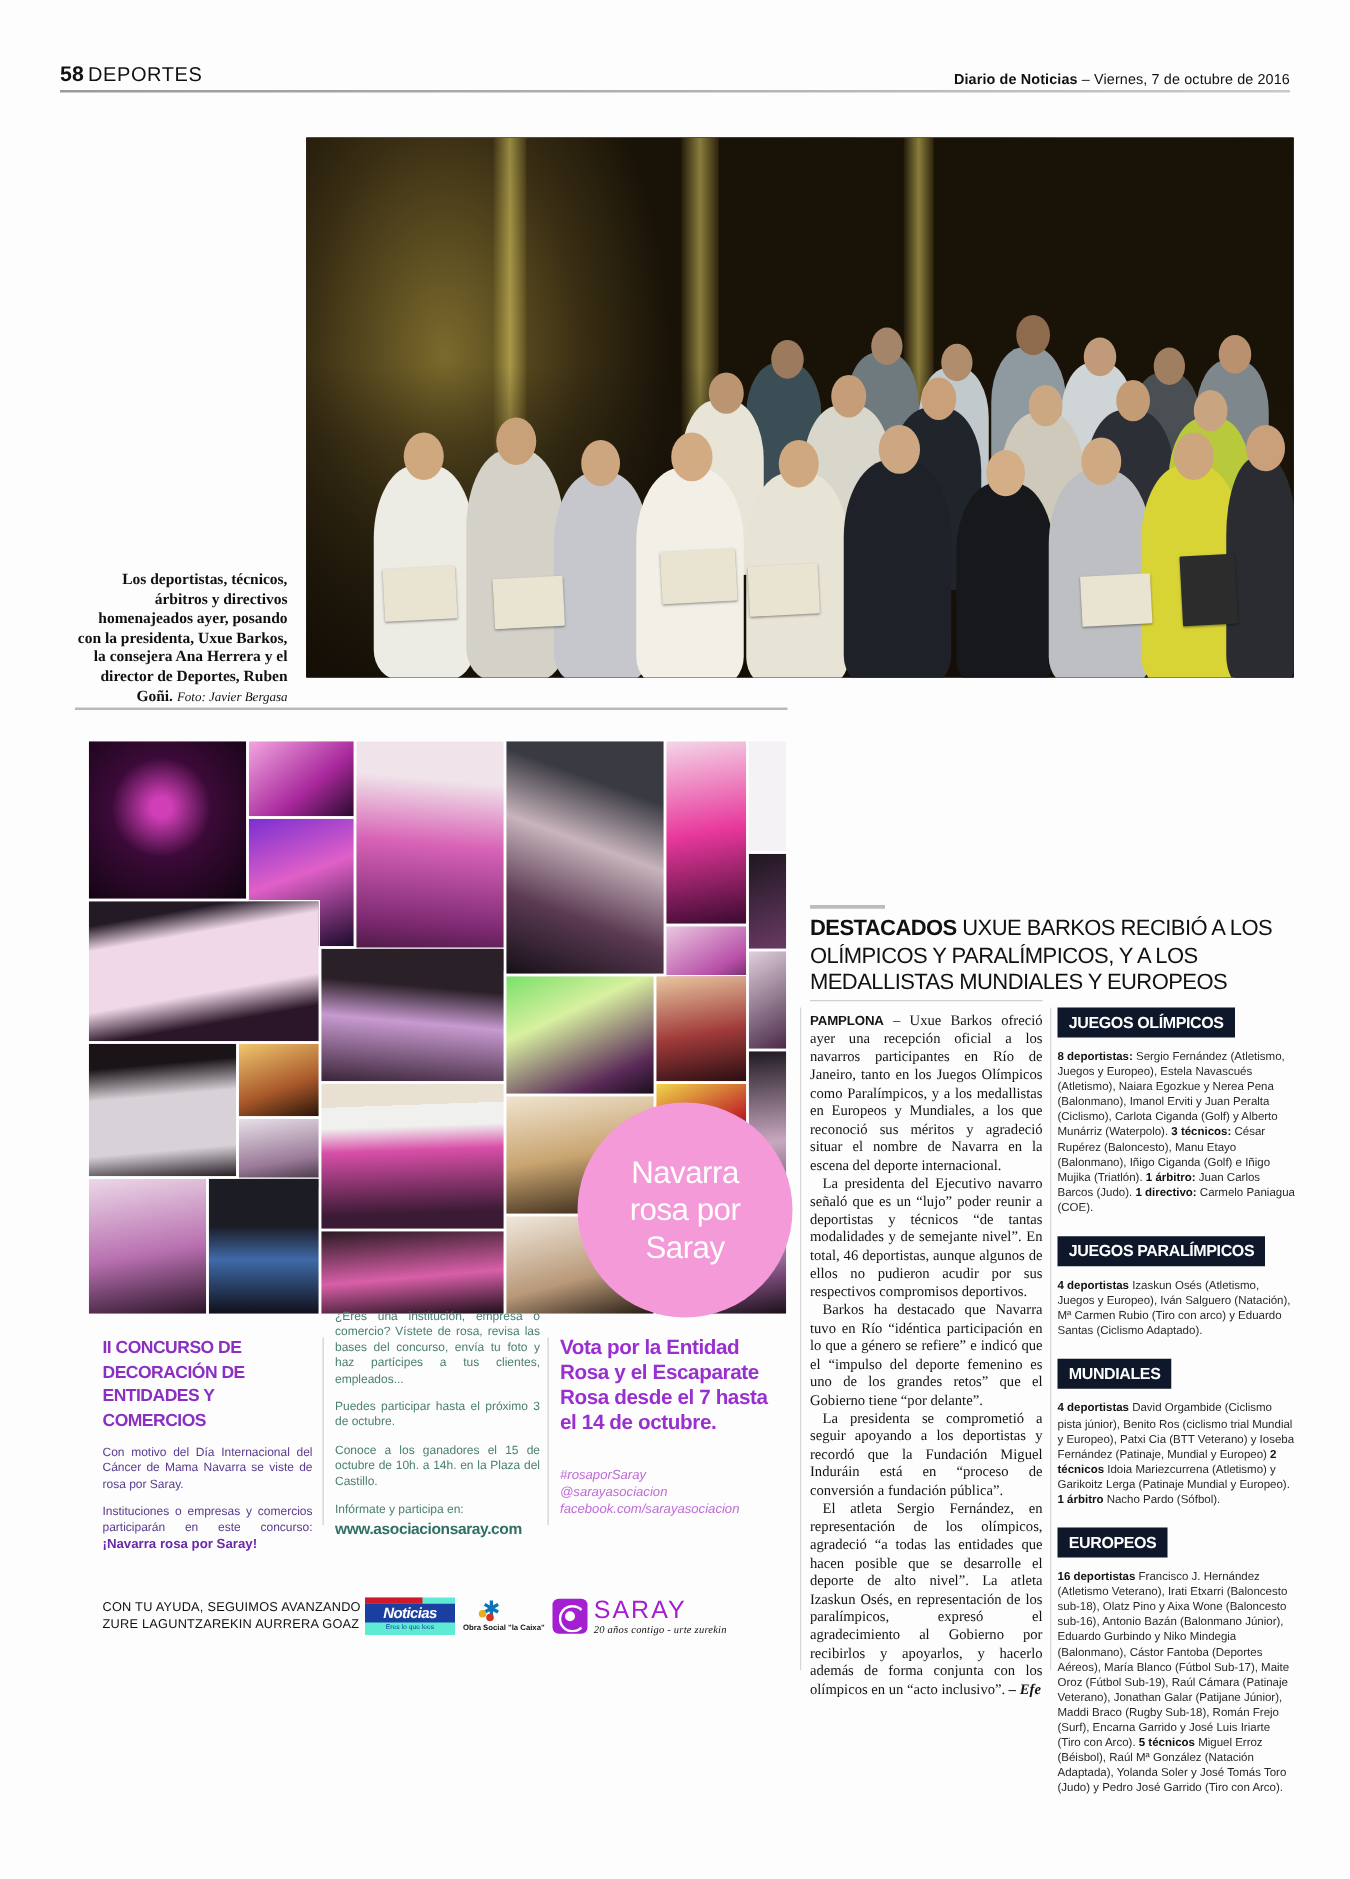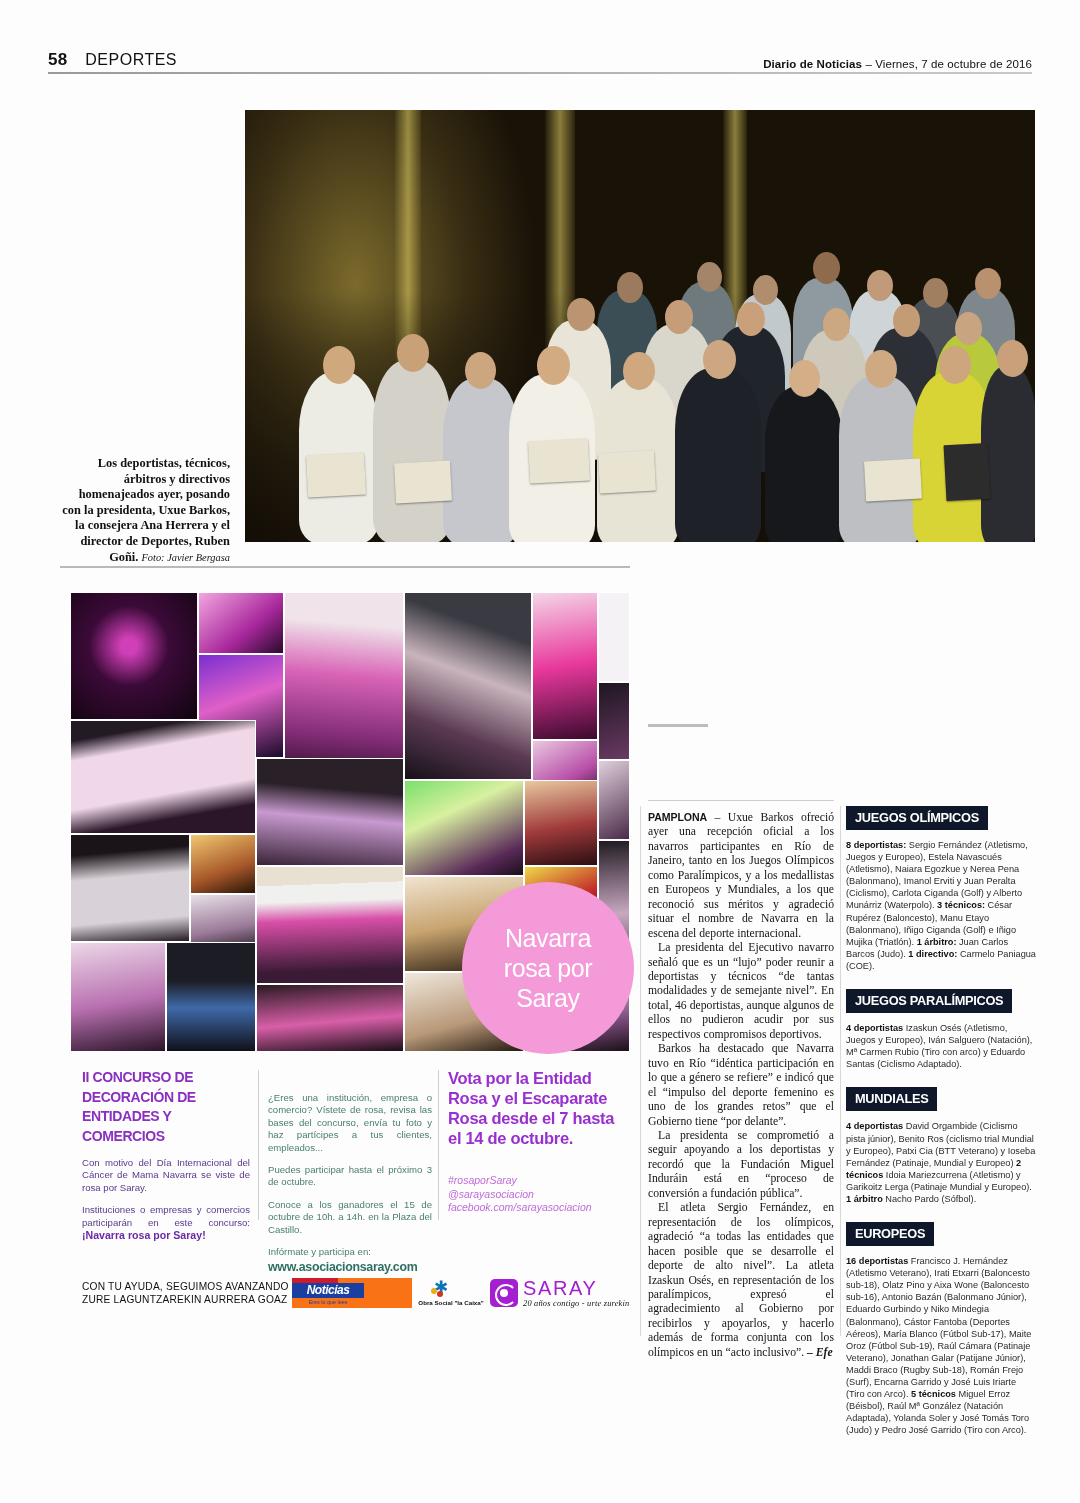--- a/index.html
+++ b/index.html
@@ -33,21 +33,21 @@
     align-items: flex-end;
     justify-content: space-between;
   }
   .folio {
     font-family: "Liberation Sans", sans-serif;
     font-size: 16px;
     letter-spacing: 0.2px;
     color: #111;
     display: flex;
     align-items: baseline;
-    gap: 18px;
+    gap: 3px;
   }
   .folio .num { font-weight: 700; font-size: 17px; }
   .folio .sect { font-weight: 400; font-size: 16px; letter-spacing: 0.5px; }
   .dateline {
     font-size: 11.5px;
     color: #111;
     letter-spacing: 0.1px;
   }
   .dateline b { font-weight: 700; }
   .masthead-rule {
@@ -187,21 +187,21 @@
     text-align: justify;
     margin-bottom: 10px;
   }
   .ad-body.strong-end b {
     font-weight: 700;
     color: #6a2aa8;
     font-size: 10.6px;
   }
   .ad-col2 {
     position: absolute;
-    left: 268px; top: 1092px;
+    left: 268px; top: 1048px;
     width: 164px;
   }
   .ad-col2 .ad-body { color: #4a7f72; }
   .ad-url {
     font-family: "Liberation Sans", sans-serif;
     font-weight: 700;
     font-size: 12.4px;
     color: #2f6f63;
     letter-spacing: -0.3px;
   }
@@ -238,23 +238,22 @@
   .footer-slogan {
     font-family: "Liberation Sans", sans-serif;
     font-size: 10.2px;
     line-height: 13px;
     letter-spacing: 0.2px;
     color: #111;
     width: 210px;
   }
   .logo-noticias {
     width: 72px; height: 30px;
-    background: #f97316;
+    background: #5eead4;
     position: relative;
-    padding-left: 48px;
   }
   .logo-noticias .topbar {
     position: absolute; left: 0; top: 0;
     width: 46px; height: 5px;
     background: #cf1a2b;
   }
   .logo-noticias .word {
     position: absolute; left: 0; top: 5px;
     width: 72px; height: 15px;
     background: #1b3fa0;
@@ -636,20 +635,24 @@
       <div class="saray-mark"></div>
       <div class="saray-text">
         <div class="saray-name">SARAY</div>
         <div class="saray-tag">20 años contigo - urte zurekin</div>
       </div>
     </div>
   </div>
 
 
   <div class="subhead-rule"></div>
+  <div class="subhead">
+    <b>DESTACADOS</b>
+    <span>UXUE BARKOS RECIBIÓ A LOS OLÍMPICOS Y PARALÍMPICOS, Y A LOS MEDALLISTAS MUNDIALES Y EUROPEOS</span>
+  </div>
 
   <div class="col-divider-2"></div>
   <div class="col-divider"></div>
   <div class="body-rule-top"></div>
 
   <div class="bodycol">
     <p class="first"><span class="loc">PAMPLONA</span> <span>– Uxue Barkos ofreció ayer una recepción oficial a los navarros participantes en Río de Janeiro, tanto en los Juegos Olímpicos como Paralímpicos, y a los medallistas en Europeos y Mundiales, a los que reconoció sus méritos y agradeció situar el nombre de Navarra en la escena del deporte internacional.</span></p>
     <p>La presidenta del Ejecutivo navarro señaló que es un “lujo” poder reunir a deportistas y técnicos “de tantas modalidades y de semejante nivel”. En total, 46 deportistas, aunque algunos de ellos no pudieron acudir por sus respectivos compromisos deportivos.</p>
     <p>Barkos ha destacado que Navarra tuvo en Río “idéntica participación en lo que a género se refiere” e indicó que el “impulso del deporte femenino es uno de los grandes retos” que el Gobierno tiene “por delante”.</p>
     <p>La presidenta se comprometió a seguir apoyando a los deportistas y recordó que la Fundación Miguel Induráin está en “proceso de conversión a fundación pública”.</p>

